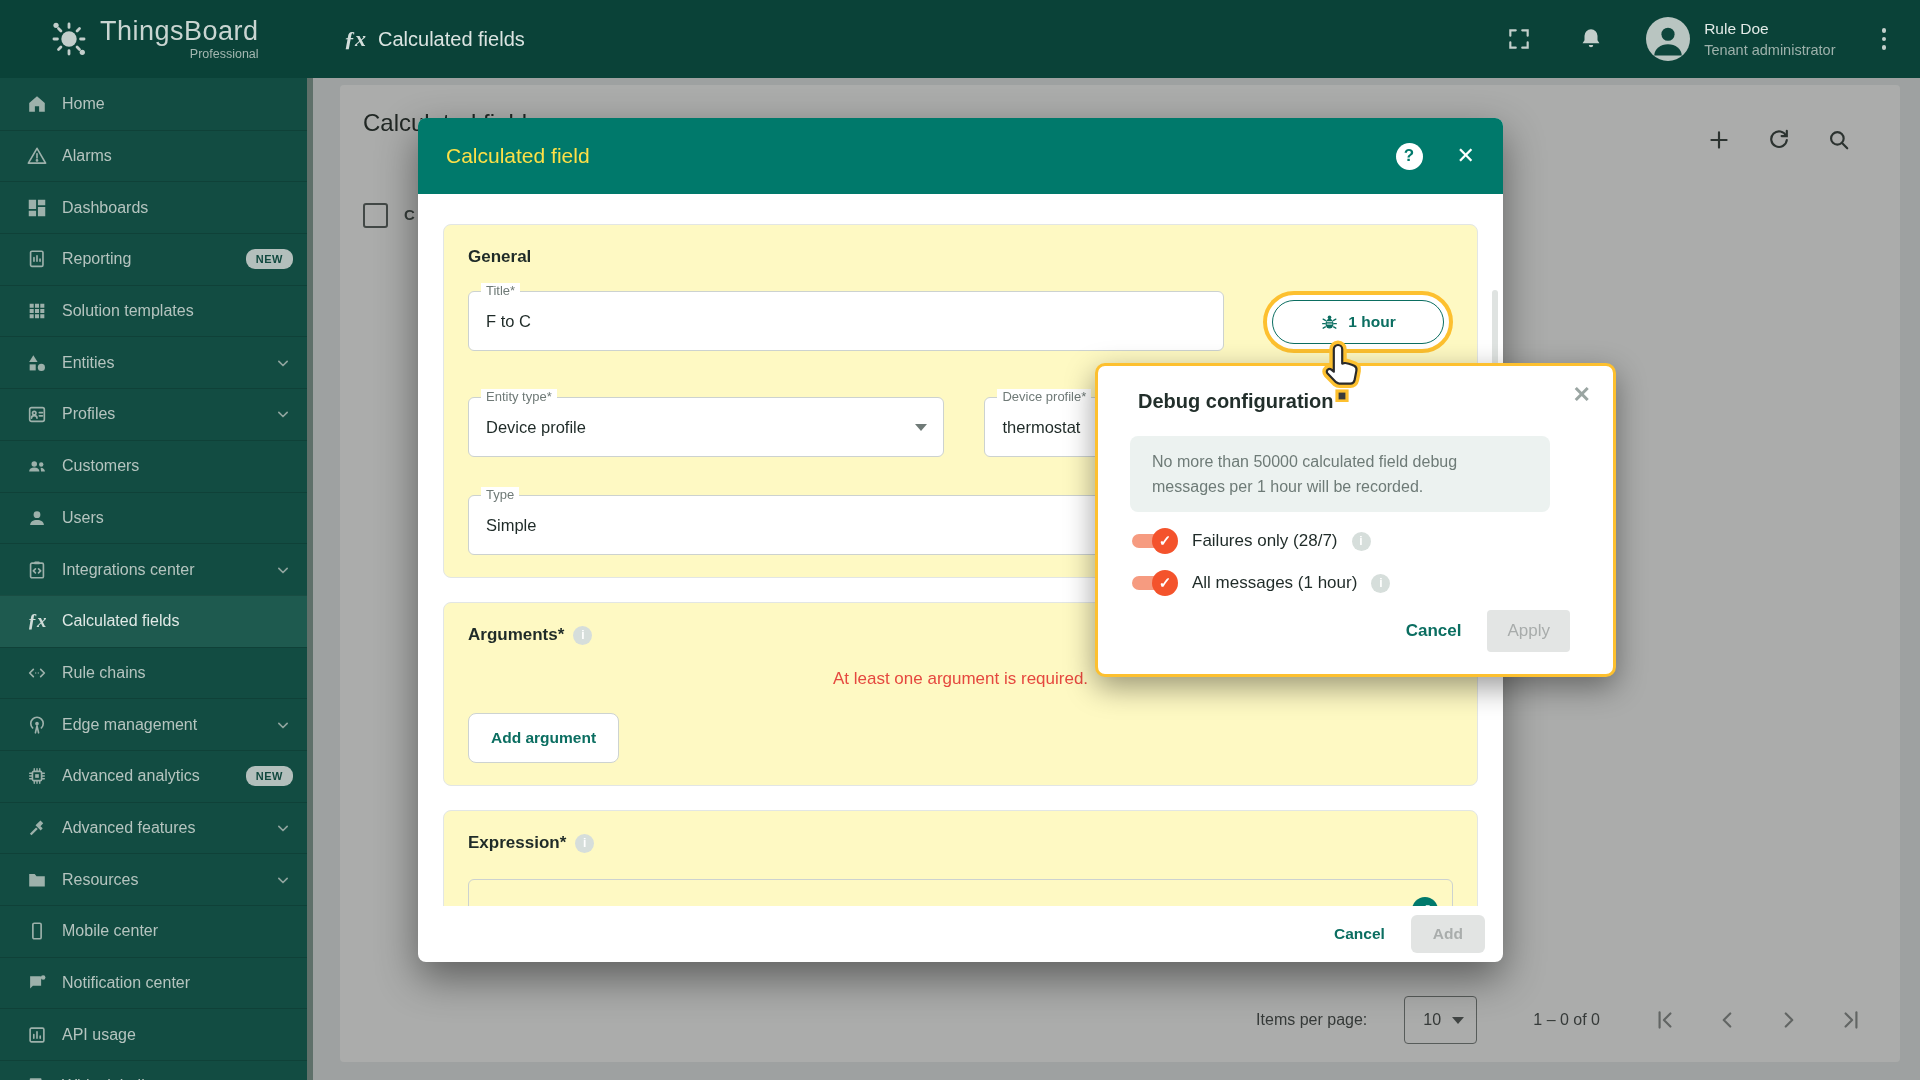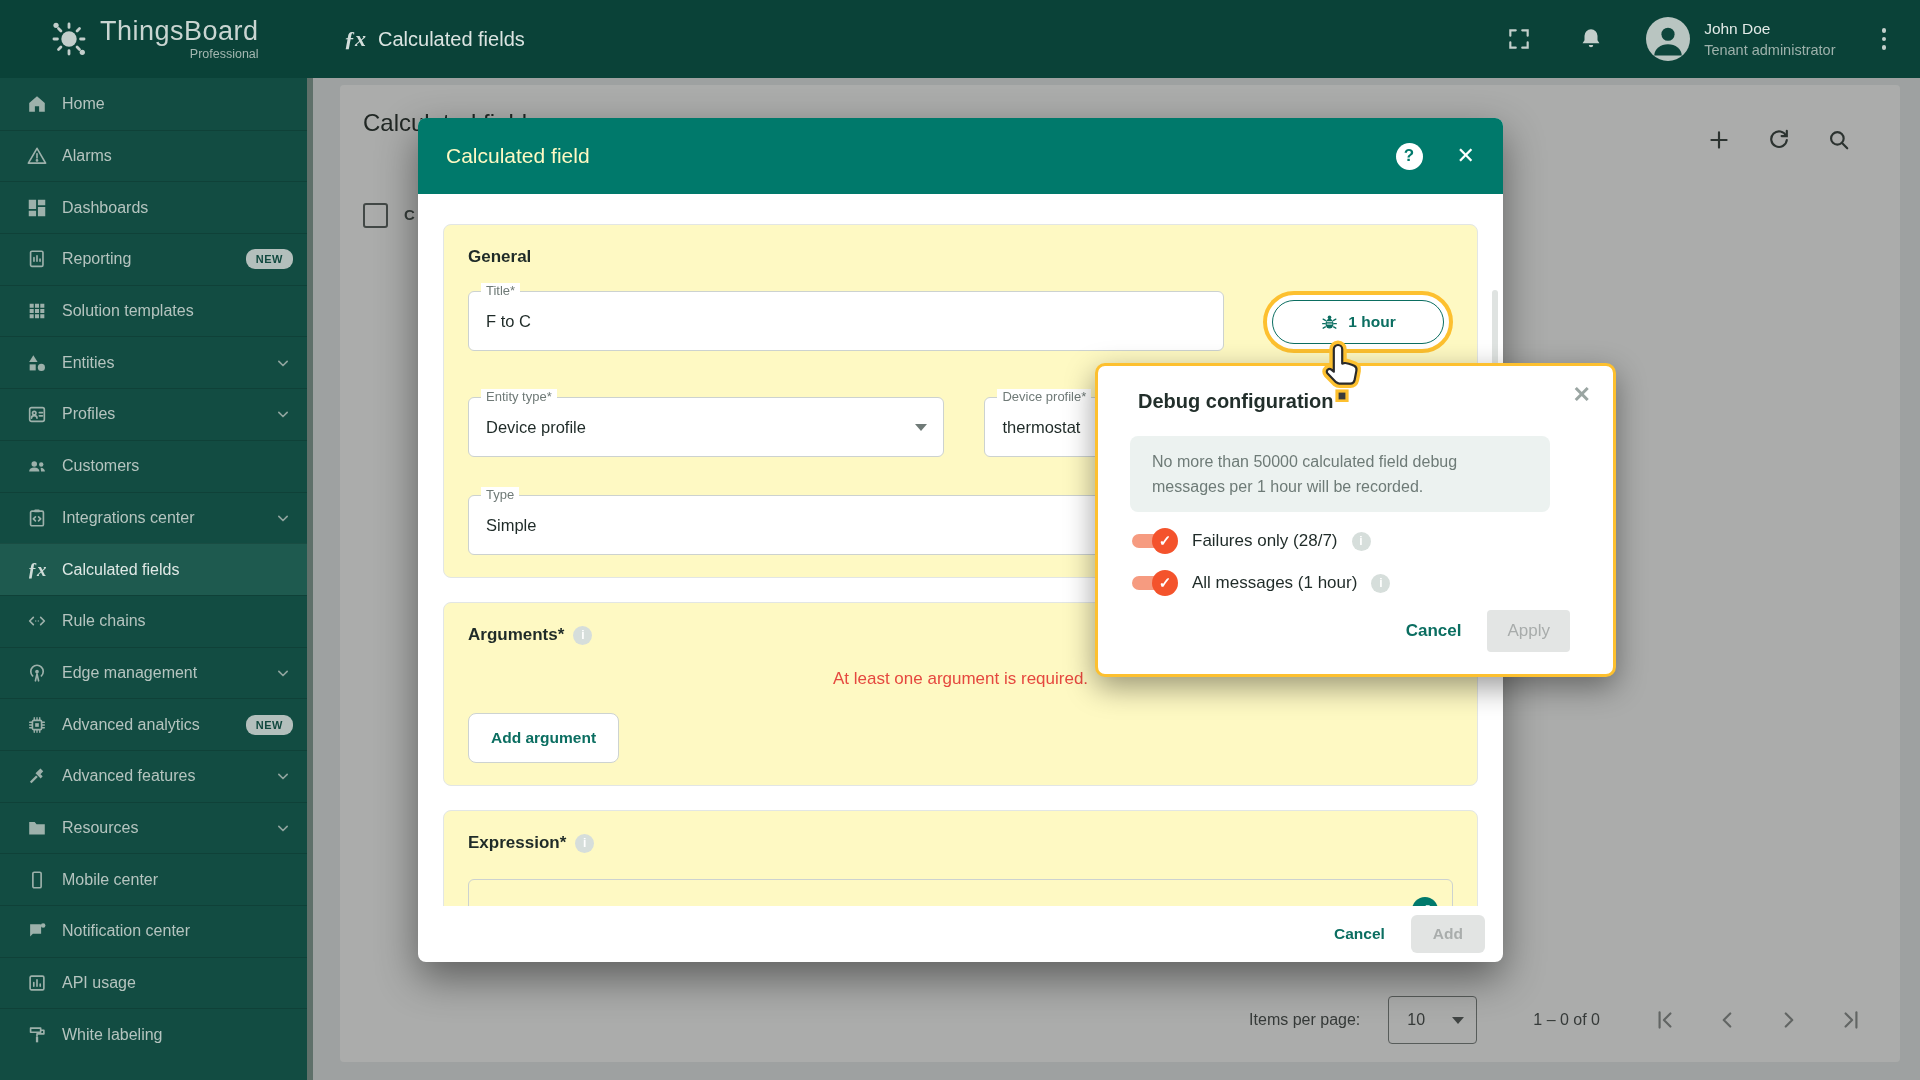--- a/index.html
+++ b/index.html
@@ -44,33 +44,33 @@
 
   
   .content-bg{position:absolute;left:313px;top:78px;width:1607px;height:1002px;background:#eceff0;z-index:1;}
   .bg-card{position:absolute;left:340px;top:85px;width:1560px;height:977px;background:#ffffff;border-radius:4px;z-index:1;}
   .bg-card-title{position:absolute;left:23px;top:24px;font-size:24px;font-weight:500;color:#2b3431;}
   .bg-checkbox{position:absolute;left:23px;top:118px;width:21px;height:21px;border:2px solid #5f6664;border-radius:3px;cursor:pointer;}
   .bg-colhead{position:absolute;left:64px;top:121px;font-size:15px;font-weight:600;color:#4b5552;}
   .bg-tools{position:absolute;right:48px;top:42px;display:flex;gap:34px;}
   .bg-tool{width:26px;height:26px;fill:none;stroke:#3c4643;stroke-width:2;stroke-linecap:round;cursor:pointer;}
   .pagination{position:absolute;left:0;right:36px;top:905px;height:60px;display:flex;align-items:center;justify-content:flex-end;color:#4c5150;font-size:16px;}
-  .pp-select{width:89px;height:48px;border:1px solid #7f8483;border-radius:4px;margin-left:28px;display:flex;align-items:center;padding:0 12px 0 18px;box-sizing:border-box;cursor:pointer;}
+  .pp-select{width:73px;height:48px;border:1px solid #7f8483;border-radius:4px;margin-left:37px;display:flex;align-items:center;padding:0 12px 0 18px;box-sizing:border-box;cursor:pointer;}
   .pp-caret{margin-left:auto;width:0;height:0;border-left:6px solid transparent;border-right:6px solid transparent;border-top:7px solid #5d6261;}
   .pp-range{margin-left:56px;}
   .pg-nav{display:flex;margin-left:52px;gap:36px;}
   .pg-ic{width:26px;height:26px;fill:none;stroke:#8f9392;stroke-width:2;stroke-linecap:round;stroke-linejoin:round;cursor:pointer;}
 
   
   .backdrop{position:absolute;left:307px;top:78px;width:1613px;height:1002px;background:rgba(13,16,15,.35);z-index:2;}
 
   
   .dialog{position:absolute;left:418px;top:118px;width:1085px;height:844px;background:#fff;border-radius:8px;z-index:3;box-shadow:0 16px 40px rgba(0,0,0,.45);}
   .dlg-header{position:absolute;left:0;top:0;right:0;height:76px;background:#00796b;border-radius:8px 8px 0 0;display:flex;align-items:center;padding:0 28px;box-sizing:border-box;}
-  .dlg-title{font-size:21px;font-weight:500;color:#fef9c3;flex:1;}
+  .dlg-title{font-size:21px;font-weight:500;color:#fde047;flex:1;}
   .help-circle{width:27px;height:27px;border-radius:50%;background:#fff;color:#00796b;font-weight:700;font-size:17px;display:flex;align-items:center;justify-content:center;cursor:pointer;}
   .dlg-close{margin-left:34px;color:#fff;font-size:22px;cursor:pointer;line-height:1;}
   .dlg-body{position:absolute;left:0;top:76px;right:0;bottom:56px;overflow:hidden;padding:0 25px;box-sizing:border-box;}
   .sec-card{border:1px solid #e2e6e5;border-radius:8px;background:#fef9c3;padding:22px 24px;box-sizing:border-box;}
   .sec-head{display:flex;align-items:center;gap:9px;font-size:17px;font-weight:600;color:#1f2b28;}
   .info{width:19px;height:19px;border-radius:50%;background:#d6dedb;color:#fff;font-size:12px;font-weight:700;display:inline-flex;align-items:center;justify-content:center;}
   .fld{position:relative;height:60px;border:1px solid #ccd2d0;border-radius:6px;background:#fff;box-sizing:border-box;}
   .fld label{position:absolute;top:-9px;left:12px;background:#fff;padding:0 5px;font-size:13px;color:#6f7a77;}
   .fld .val{position:absolute;left:17px;top:50%;transform:translateY(-50%);font-size:16.5px;color:#1f2b28;}
   .sel-caret{position:absolute;right:16px;top:26px;width:0;height:0;border-left:6px solid transparent;border-right:6px solid transparent;border-top:7px solid #6f7a77;}
@@ -182,21 +182,21 @@
       <path d="M12 3a6 6 0 0 0-6 6v4.2L4.2 16h15.6L18 13.2V9a6 6 0 0 0-6-6Z"></path>
       <path d="M10 17.5a2 2 0 0 0 4 0Z"></path>
     </svg>
     <div class="avatar">
       <svg width="44" height="44" viewBox="0 0 24 24" fill="#0d453b">
         <circle cx="12" cy="9.4" r="3.6"></circle>
         <path d="M4.5 21a7.5 6.2 0 0 1 15 0Z"></path>
       </svg>
     </div>
     <div class="user-block">
-      <div class="user-name">John Doe</div>
+      <div class="user-name">Rule Doe</div>
       <div class="user-role">Tenant administrator</div>
     </div>
     <div class="kebab">
         <i></i>
         <i></i>
         <i></i>
       </div>
   </div>
 </div>
 
@@ -259,20 +259,27 @@
       </svg>
   </div>
   <div class="nav-item">
     <svg class="nav-ic" viewBox="0 0 24 24">
         <circle cx="9" cy="9.8" r="3"></circle>
         <path d="M3.4 18c0-2.8 2.4-4.4 5.6-4.4s5.6 1.6 5.6 4.4Z"></path>
         <circle cx="16.6" cy="10.3" r="2.4"></circle>
         <path d="M16 13.8c2.8.2 4.6 1.7 4.6 4.2h-4.2Z"></path>
       </svg>
     <span class="nav-label">Customers</span>
+  </div>
+  <div class="nav-item">
+    <svg class="nav-ic" viewBox="0 0 24 24">
+        <circle cx="12" cy="8.4" r="3.7"></circle>
+        <path d="M4.5 19.6c0-3.5 3.2-5.5 7.5-5.5s7.5 2 7.5 5.5Z"></path>
+      </svg>
+    <span class="nav-label">Users</span>
   </div>
   <div class="nav-item">
     <svg class="nav-ic str" viewBox="0 0 24 24">
         <rect x="5" y="4.5" width="14" height="16" rx="1.5"></rect>
         <rect x="9" y="2.8" width="6" height="3" rx="1" fill="#9db1ab" stroke="none"></rect>
         <path d="M10.3 10.8 8 13l2.3 2.2M13.7 10.8 16 13l-2.3 2.2"></path>
       </svg>
     <span class="nav-label">Integrations center</span>
     <svg class="nav-chev" viewBox="0 0 24 24">
         <path d="M7 10l5 5 5-5"></path>

